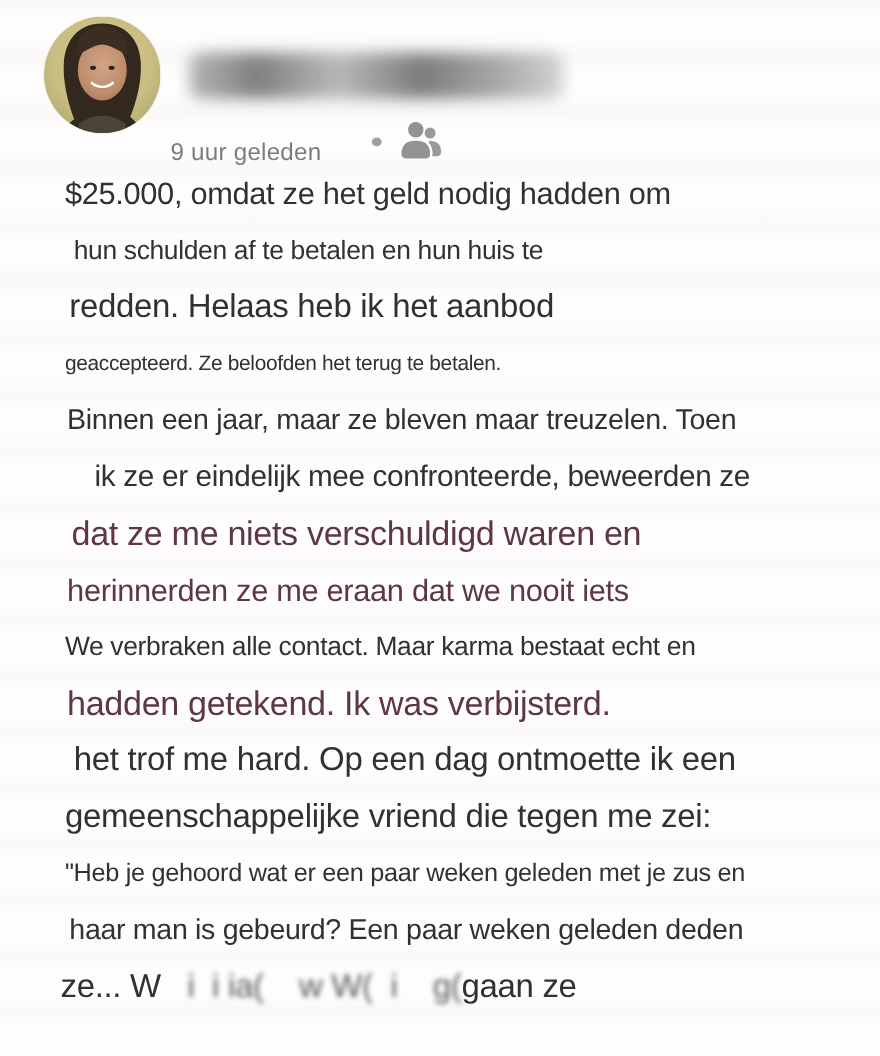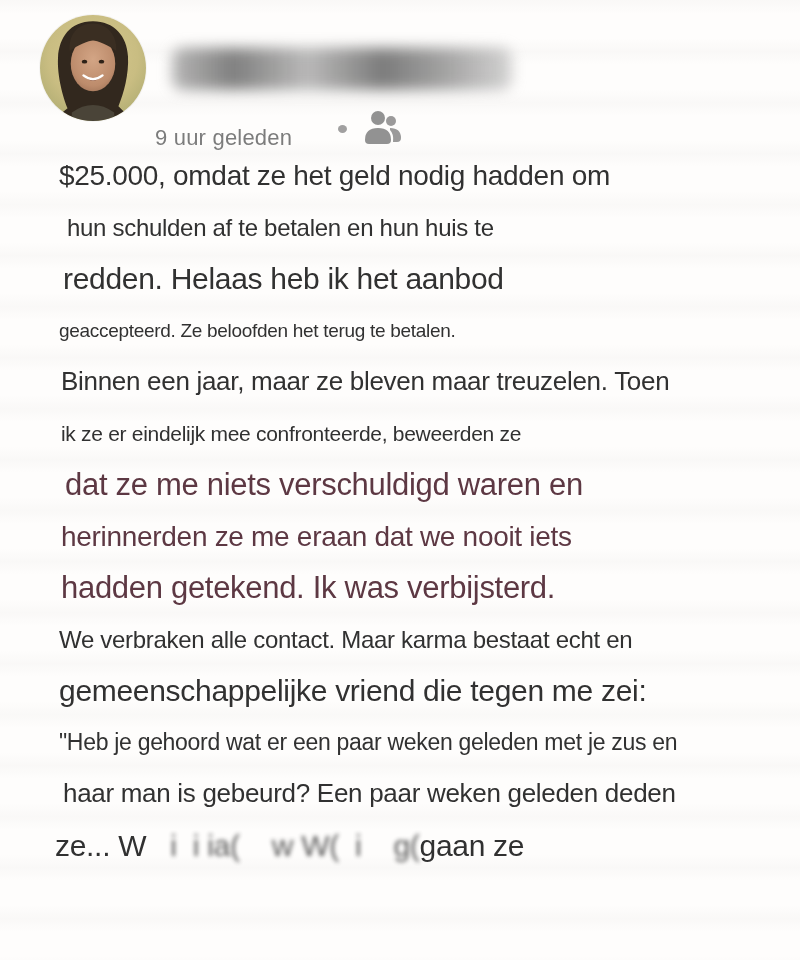--- a/index.html
+++ b/index.html
@@ -118,24 +118,25 @@
       </svg>
     </div>
   </div>
 
   <div class="post-body">
       <div class="post-line c-dark" style="font-size: 28px; padding-left: 4px;"><span>$25.000, omdat ze het geld nodig hadden om</span></div>
       <div class="post-line c-dark" style="font-size: 24px; padding-left: 12px;"><span>hun schulden af te betalen en hun huis te</span></div>
       <div class="post-line c-dark" style="font-size: 30px; padding-left: 8px;"><span>redden. Helaas heb ik het aanbod</span></div>
       <div class="post-line c-dark" style="font-size: 19px; padding-left: 4px;"><span>geaccepteerd. Ze beloofden het terug te betalen.</span></div>
       <div class="post-line c-dark" style="font-size: 26px; padding-left: 6px;"><span>Binnen een jaar, maar ze bleven maar treuzelen. Toen</span></div>
-      <div class="post-line c-dark" style="font-size: 21px; padding-left: 6px;"><span>ik ze er eindelijk mee confronteerde, beweerden ze</span></div>
+      <div class="post-line c-dark" style="font-size: 27px; padding-left: 6px; margin-left: 25px;"><span>ik ze er eindelijk mee confronteerde, beweerden ze</span></div>
       <div class="post-line c-maroon" style="font-size: 31px; padding-left: 10px;"><span>dat ze me niets verschuldigd waren en</span></div>
       <div class="post-line c-maroon" style="font-size: 28px; padding-left: 6px;"><span>herinnerden ze me eraan dat we nooit iets</span></div>
+      <div class="post-line c-dark" style="font-size: 24px; padding-left: 4px;"><span>We verbraken alle contact. Maar karma bestaat echt en</span></div>
       <div class="post-line c-maroon" style="font-size: 31px; padding-left: 6px;"><span>hadden getekend. Ik was verbijsterd.</span></div>
-      <div class="post-line c-dark" style="font-size: 24px; padding-left: 4px;"><span>We verbraken alle contact. Maar karma bestaat echt en</span></div>
+      <div class="post-line c-dark" style="font-size: 30px; padding-left: 12px;"><span>het trof me hard. Op een dag ontmoette ik een</span></div>
       <div class="post-line c-dark" style="font-size: 30px; padding-left: 4px;"><span>gemeenschappelijke vriend die tegen me zei:</span></div>
       <div class="post-line c-dark" style="font-size: 23px; padding-left: 4px;"><span>"Heb je gehoord wat er een paar weken geleden met je zus en</span></div>
       <div class="post-line c-dark" style="font-size: 26px; padding-left: 8px;"><span>haar man is gebeurd? Een paar weken geleden deden</span></div>
       <div class="post-line c-dark" style="font-size: 30px; padding-left: 0px;"><span>ze... W</span><span class="seg-blur">   i  i ia(</span><span class="seg-blur">    w W(  i</span><span class="seg-blur">    g(</span><span>gaan ze</span></div>
     </div>
 
 </div>
 
 </body></html>

